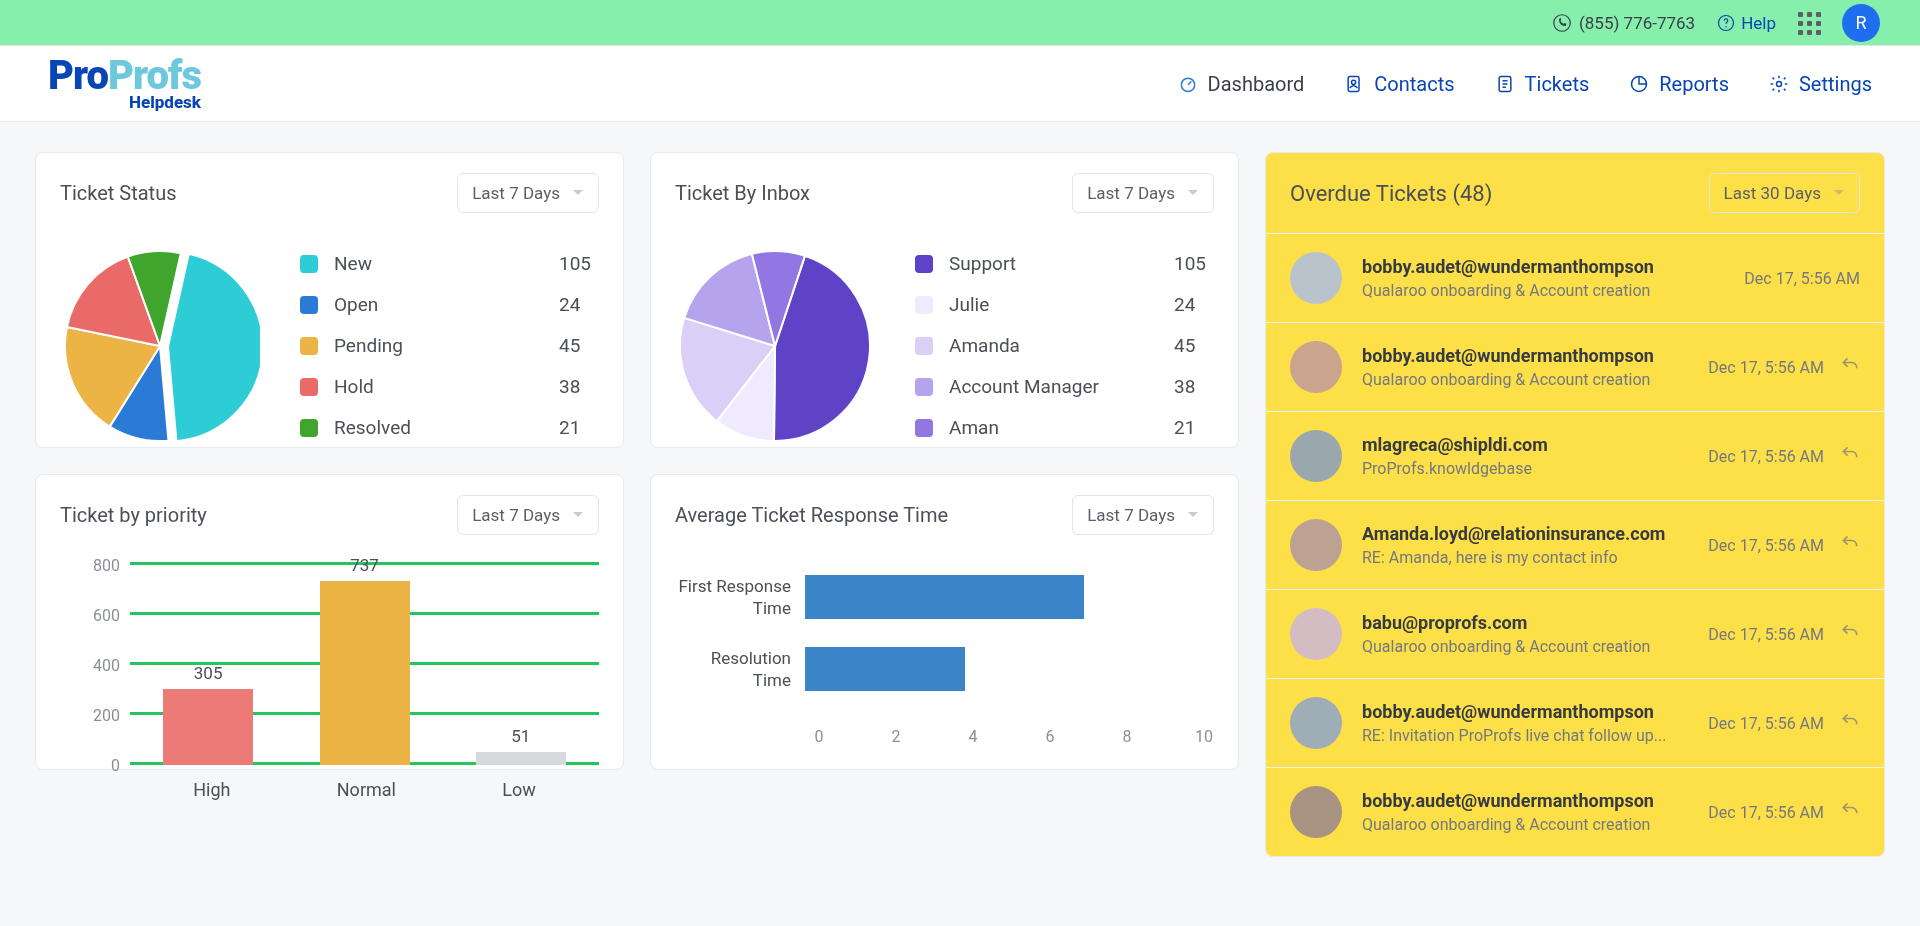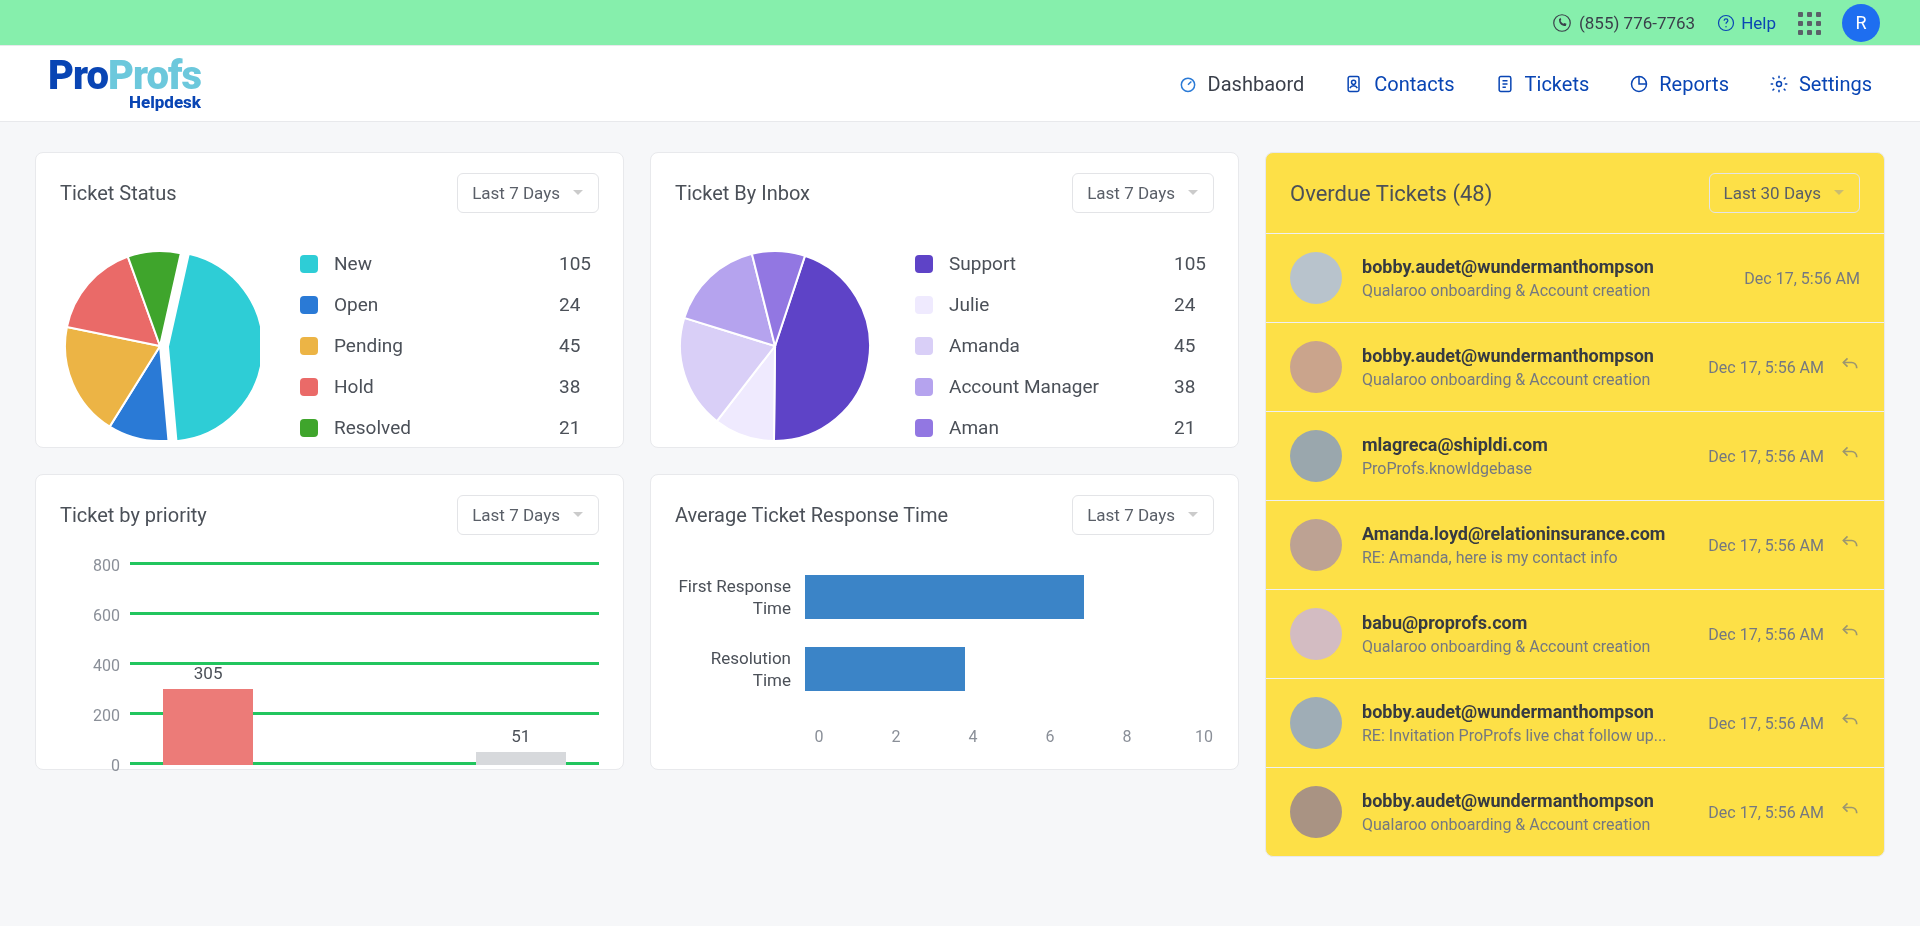--- a/index.html
+++ b/index.html
@@ -274,24 +274,33 @@
             <div class="bar-grid" style="bottom: 75%;">
               <div class="bar-ylabel">600</div>
             </div>
             <div class="bar-grid" style="bottom: 100%;">
               <div class="bar-ylabel">800</div>
             </div>
             <div class="bar-group" style="left: calc(16.6667% - 45px);">
               <div class="bar-value">305</div>
               <div class="bar-rect" style="height: 76.25px; background: rgb(236, 123, 120);"></div>
             </div>
+            <div class="bar-group" style="left: calc(50% - 45px);">
+              <div class="bar-value">737</div>
+              <div class="bar-rect" style="height: 184.25px; background: rgb(236, 180, 69);"></div>
+            </div>
             <div class="bar-group" style="left: calc(83.3333% - 45px);">
               <div class="bar-value">51</div>
               <div class="bar-rect" style="height: 12.75px; background: rgb(215, 217, 220);"></div>
             </div>
+          </div>
+          <div class="bar-xaxis">
+            <div class="bar-xlabel">High</div>
+            <div class="bar-xlabel">Normal</div>
+            <div class="bar-xlabel">Low</div>
           </div>
         </div>
     </div>
 
     <div class="card">
       <div class="card-head">
         <div class="card-title">Average Ticket Response Time</div>
         <div class="selector">
           <span>Last 7 Days</span>
           <svg width="12" height="12" viewBox="0 0 12 12">

